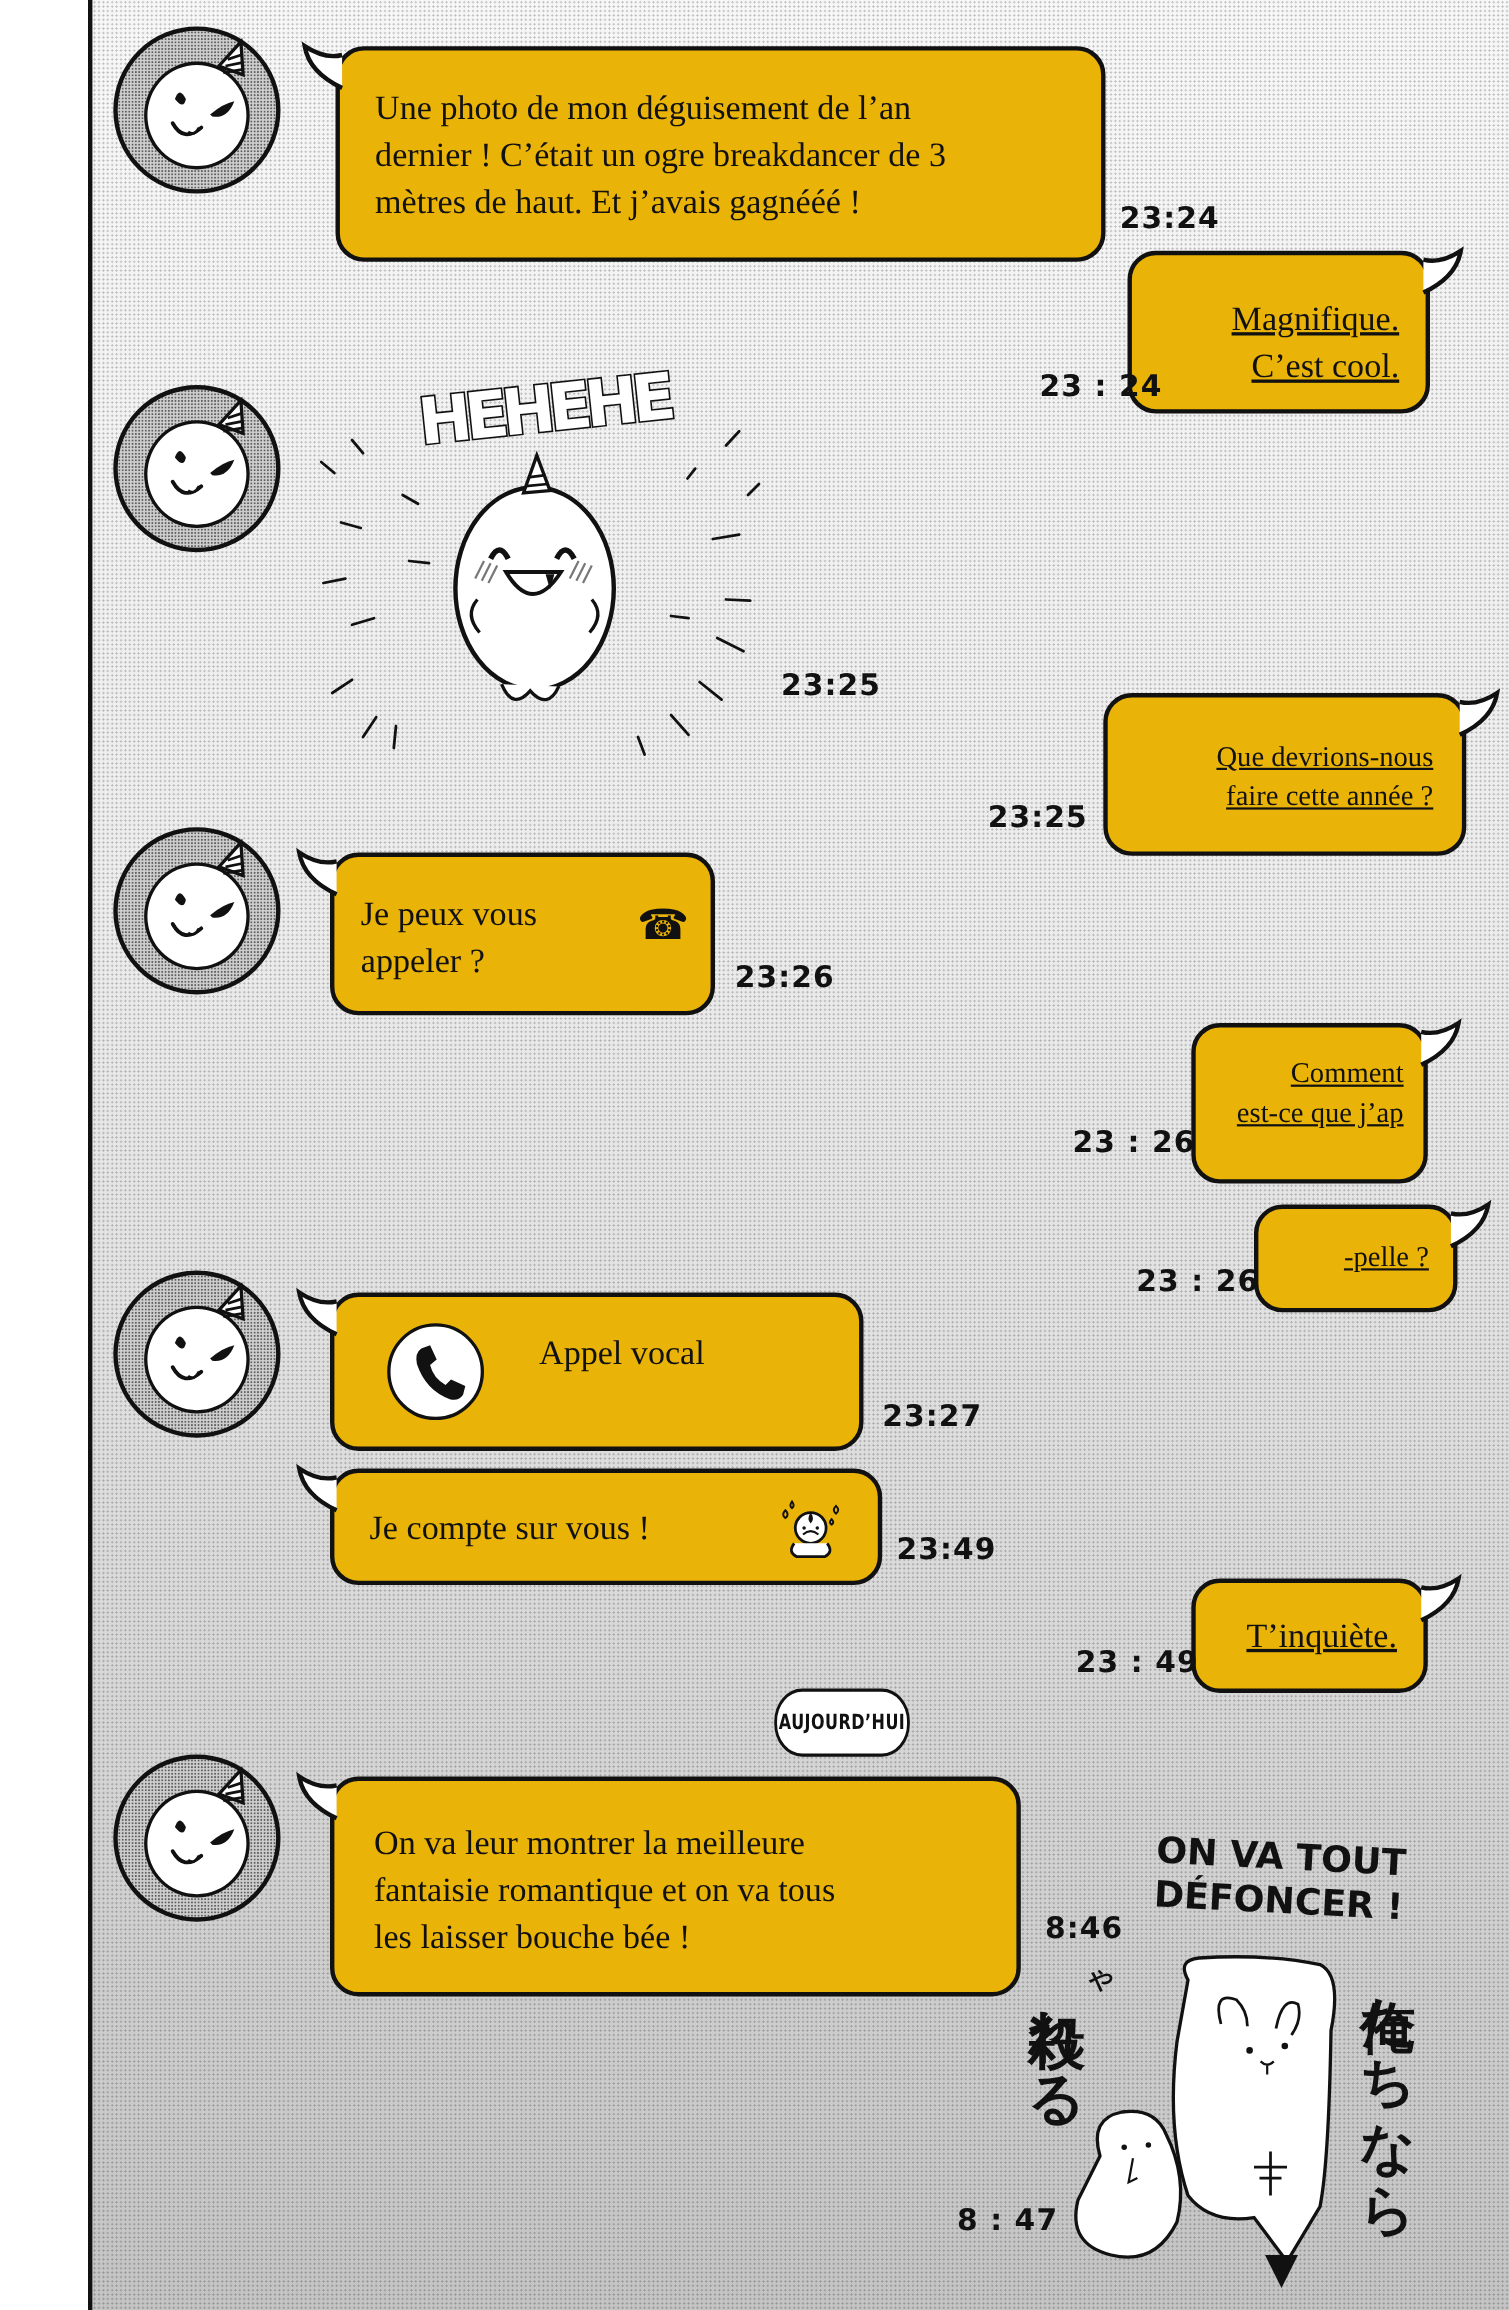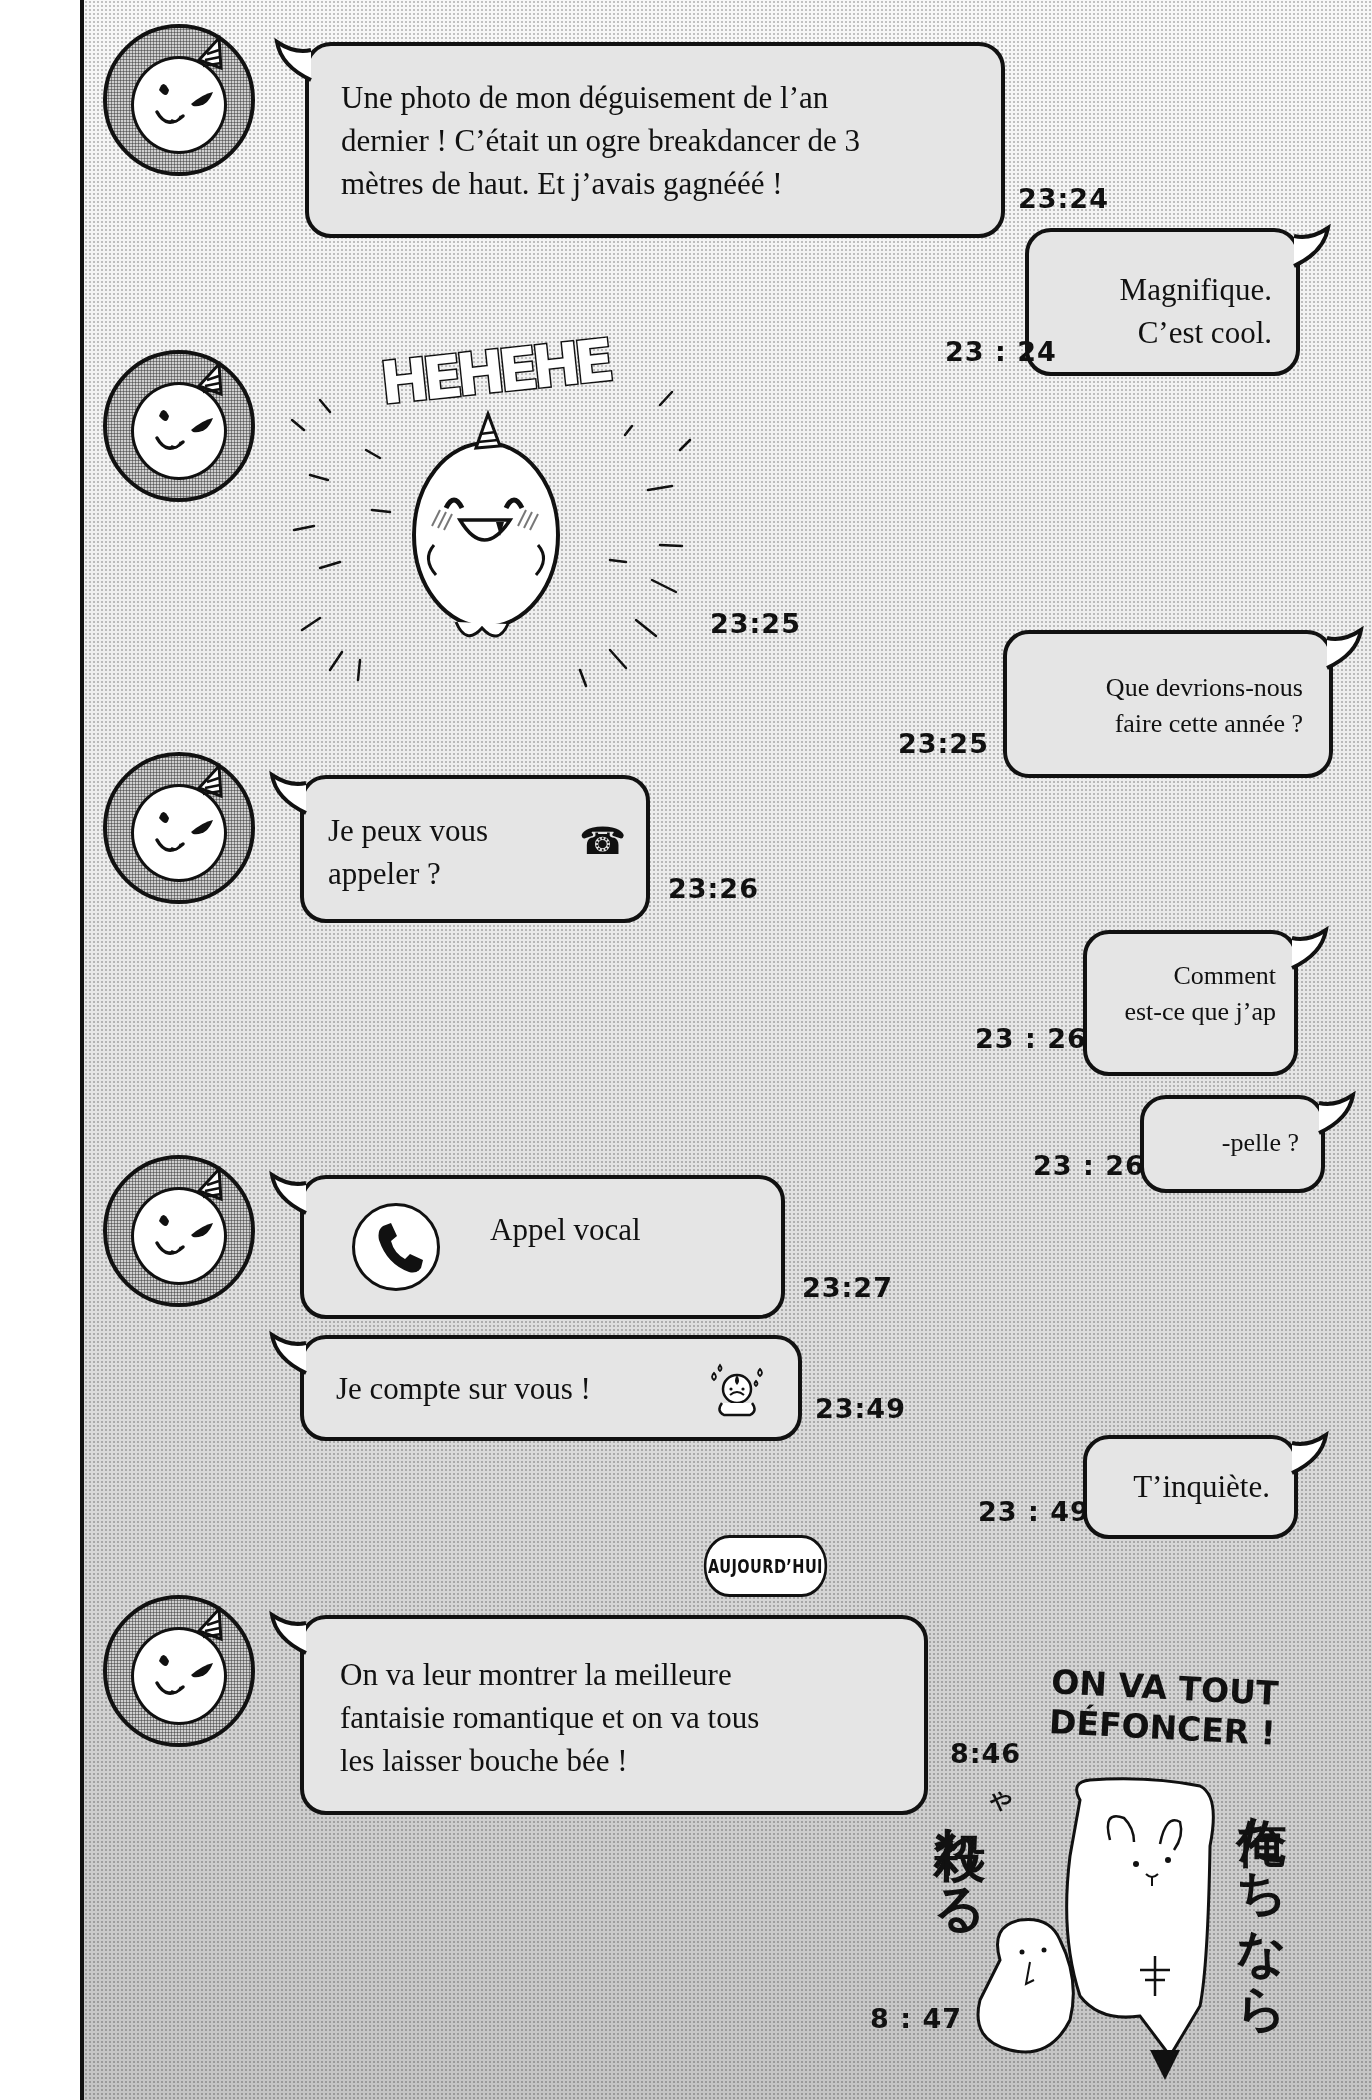--- a/index.html
+++ b/index.html
@@ -14,25 +14,25 @@
            background-size:4px 4px, 100% 100%; }
   .abs { position:absolute; }
   .avatar { position:absolute; width:152px; height:152px; border-radius:50%;
             border:4px solid #111; box-sizing:border-box;
             background-color:#cfcfcf;
             background-image: radial-gradient(circle, rgba(0,0,0,0.55) 0.9px, transparent 1.2px);
             background-size:3px 3px; }
   .avatar .face { position:absolute; left:24px; top:28px; width:96px; height:98px; border-radius:50%;
                   background:#fff; border:3.5px solid #111; box-sizing:border-box; }
   .avatar svg { position:absolute; left:0; top:0; }
-  .bubble { position:absolute; background:#e5e5e5; border:4px solid #111; border-radius:26px; box-sizing:border-box; }
+  .bubble { position:absolute; background:#eab308; border:4px solid #111; border-radius:26px; box-sizing:border-box; }
   .tail-l { position:absolute; left:-38px; top:-10px; width:60px; height:60px; }
   .tail-r { position:absolute; right:-38px; top:-10px; width:60px; height:60px; }
   .msg { position:absolute; font-size:31px; line-height:43px; color:#111; white-space:pre-line; }
-  .msg-r { text-align:right; }
+  .msg-r { text-align:right;text-decoration:underline; }
   .ts { position:absolute; font-family:"DejaVu Sans", "Liberation Sans", sans-serif; font-weight:bold;
         font-size:27px; color:#111; letter-spacing:1px; white-space:nowrap; }
   .pill { position:absolute; background:#fff; border:3.5px solid #111; border-radius:30px; box-sizing:border-box;
           font-family:"DejaVu Sans Condensed", "DejaVu Sans", sans-serif; font-weight:bold; font-size:19px;
           display:flex; align-items:center; justify-content:center; letter-spacing:0.5px; transform:scaleX(0.85); }
   .sfx { position:absolute; font-family:"DejaVu Sans", sans-serif; font-weight:bold; color:#fff;
          -webkit-text-stroke:3px #111; paint-order:stroke fill; }
   .sticker-text { position:absolute; font-family:"DejaVu Sans", sans-serif; font-weight:900; color:#111; line-height:1; }
 </style>
 </head>

